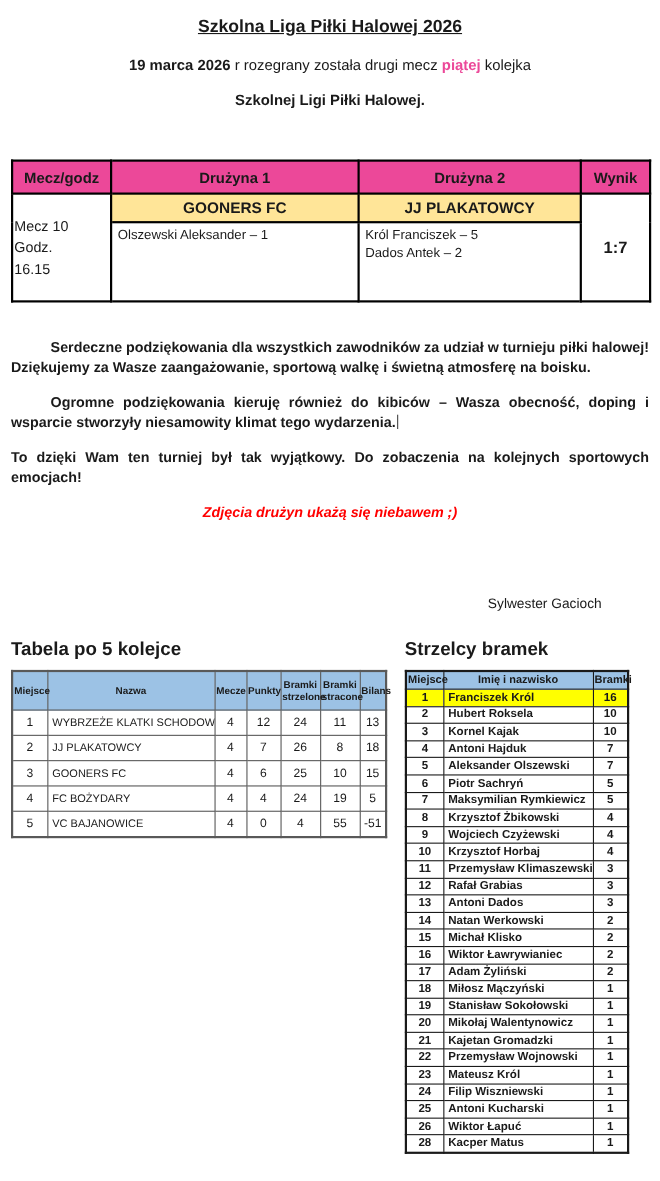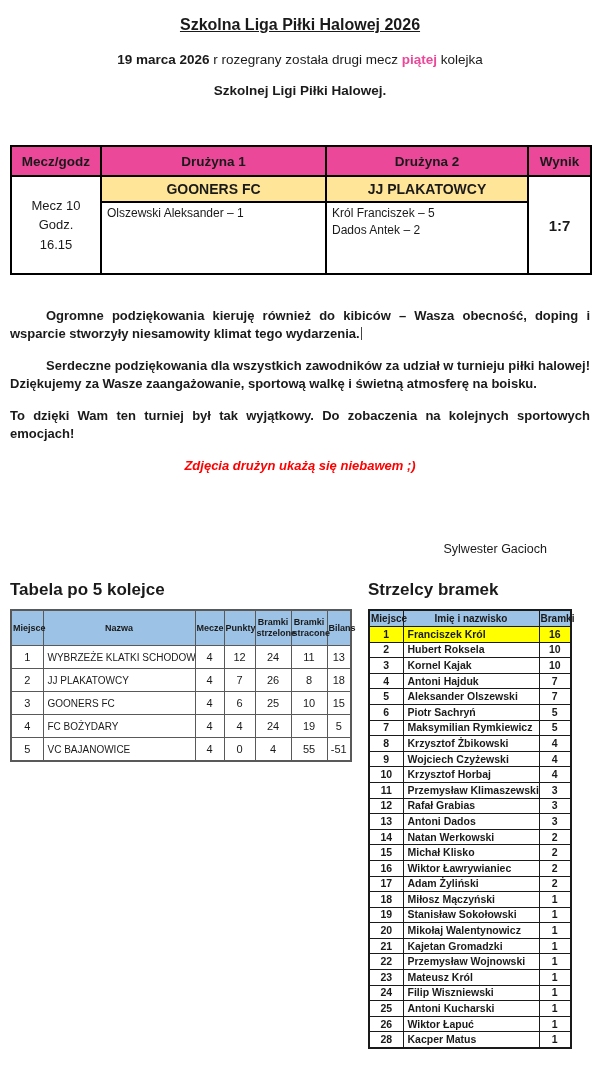--- a/index.html
+++ b/index.html
@@ -17,21 +17,21 @@
 
   
   .match-table {
     position:absolute; top:145px; left:10px; width:580px;
     border-collapse:collapse; table-layout:fixed;
   }
   .match-table th, .match-table td { border:2px solid #000; }
   .match-table th {
     background:#ec4899; font-size:13.5px; font-weight:bold; height:26px; padding:1px;
   }
-  .mecz-cell { text-align:center; font-size:13px; line-height:1.5; vertical-align:middle; }
+  .mecz-cell { font-size:13px; line-height:1.5; vertical-align:middle; }
   .team-name {
     background:#ffe598; font-weight:bold; text-align:center;
     font-size:14px; height:22px; vertical-align:middle;
   }
   .scorers-cell {
     vertical-align:top; font-size:12px; line-height:1.45;
     padding:2px 5px; height:66px;
   }
   .score-cell { text-align:center; font-weight:bold; font-size:15px; vertical-align:middle; }
 
@@ -122,22 +122,22 @@
           </td>
       <td class="scorers-cell">
             <div>Król Franciszek – 5</div>
             <div>Dados Antek – 2</div>
           </td>
     </tr>
   </tbody>
     </table>
 
   <div class="paragraphs">
+    <p class="indent">Serdeczne podziękowania dla wszystkich zawodników za udział w turnieju piłki halowej! Dziękujemy za Wasze zaangażowanie, sportową walkę i świetną atmosferę na boisku.</p>
     <p class="indent"><span>Ogromne podziękowania kieruję również do kibiców – Wasza obecność, doping i wsparcie stworzyły niesamowity klimat tego wydarzenia.</span><span class="cursor-mark"></span></p>
-    <p class="indent">Serdeczne podziękowania dla wszystkich zawodników za udział w turnieju piłki halowej! Dziękujemy za Wasze zaangażowanie, sportową walkę i świetną atmosferę na boisku.</p>
     <p>To dzięki Wam ten turniej był tak wyjątkowy. Do zobaczenia na kolejnych sportowych emocjach!</p>
     <p class="photos-note">Zdjęcia drużyn ukażą się niebawem ;)</p>
   </div>
 
   <div class="signature">Sylwester Gacioch</div>
 
   <div class="bottom-left">
     <div class="section-heading">Tabela po 5 kolejce</div>
     <table class="standings-table">
       <colgroup>

